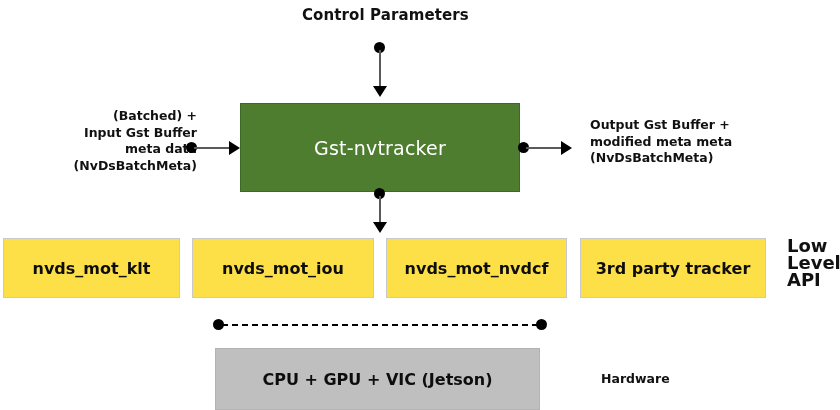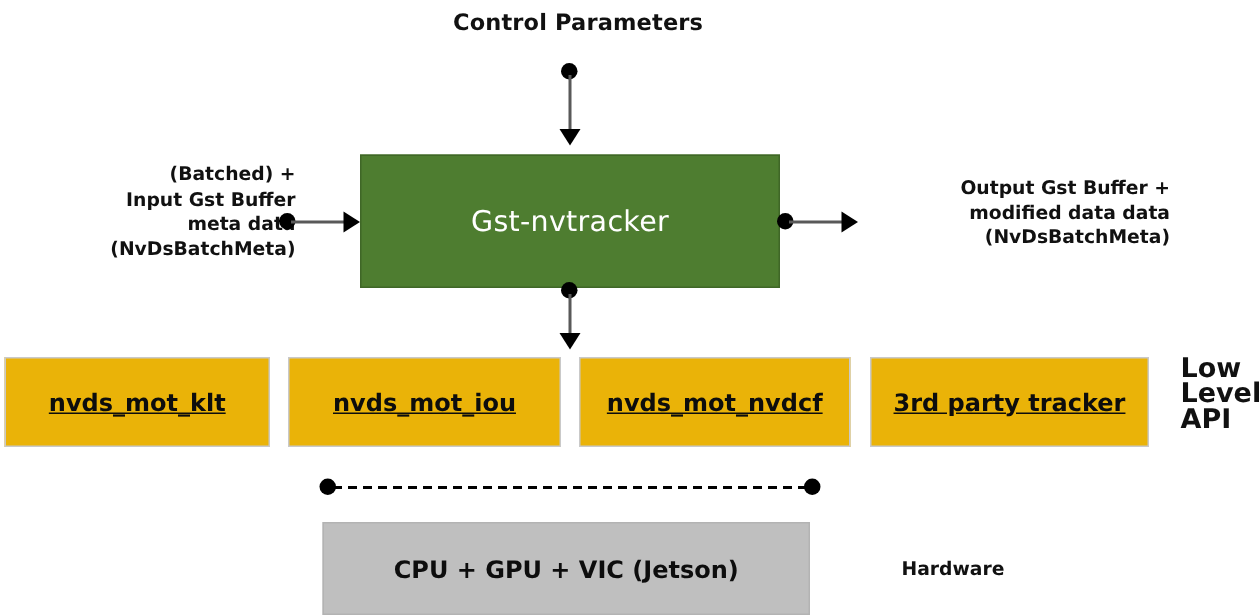--- a/index.html
+++ b/index.html
@@ -27,21 +27,21 @@
     white-space: nowrap;
   }
   .side-label {
     font-size: 12.5px;
     color: #111111;
     line-height: 16.5px;
     font-weight: 600;
     white-space: nowrap;
   }
   .side-label.right-align { text-align: right; }
-  .side-label.left-align  { text-align: right; }
+  .side-label.left-align  { text-align: left; }
 
   .api-label {
     font-size: 18px;
     color: #111111;
     line-height: 17px;
     font-weight: 600;
     text-align: left;
   }
   .hw-label {
     font-size: 12.5px;
@@ -59,25 +59,24 @@
     border: 1px solid #c9c9c9;
   }
   .box-main {
     background: #4e7d30;
     border-color: #3f6727;
     color: #ffffff;
     font-size: 19px;
     letter-spacing: 0.2px;
   }
   .box-ll {
-    background: #eab308;
+    background: #fde047;
     color: #0d0d0d;
     font-size: 16px;
     font-weight: 600;
-    text-decoration: underline;
   }
   .box-hw {
     background: #bfbfbf;
     color: #0d0d0d;
     font-size: 16px;
     font-weight: 600;
     border-color: #b3b3b3;
   }
 
   
@@ -139,21 +138,21 @@
   <div class="abs box box-main" style="left:240px; top:103px; width:280px; height:89px;">
     <span>Gst-nvtracker</span>
   </div>
 
   <div class="abs dot" style="left:518px; top:142px;"></div>
   <div class="abs line-h" style="left:526px; top:146.5px; width:40px;"></div>
   <div class="abs arrow-right" style="left:561px; top:140.5px;"></div>
 
   <div class="abs side-label left-align" style="left:590px; top:117px; width:190px;">
     <div>Output Gst Buffer +</div>
-    <div>modified data data</div>
+    <div>modified meta meta</div>
     <div>(NvDsBatchMeta)</div>
   </div>
 
   <div class="abs dot" style="left:374px; top:188px;"></div>
   <div class="abs line-v" style="left:378.5px; top:196px; height:28px;"></div>
   <div class="abs arrow-down" style="left:372.5px; top:222px;"></div>
 
   <div class="abs box box-ll" style="left:3px; top:238px; width:177px; height:60px;">
     <span>nvds_mot_klt</span>
   </div>

